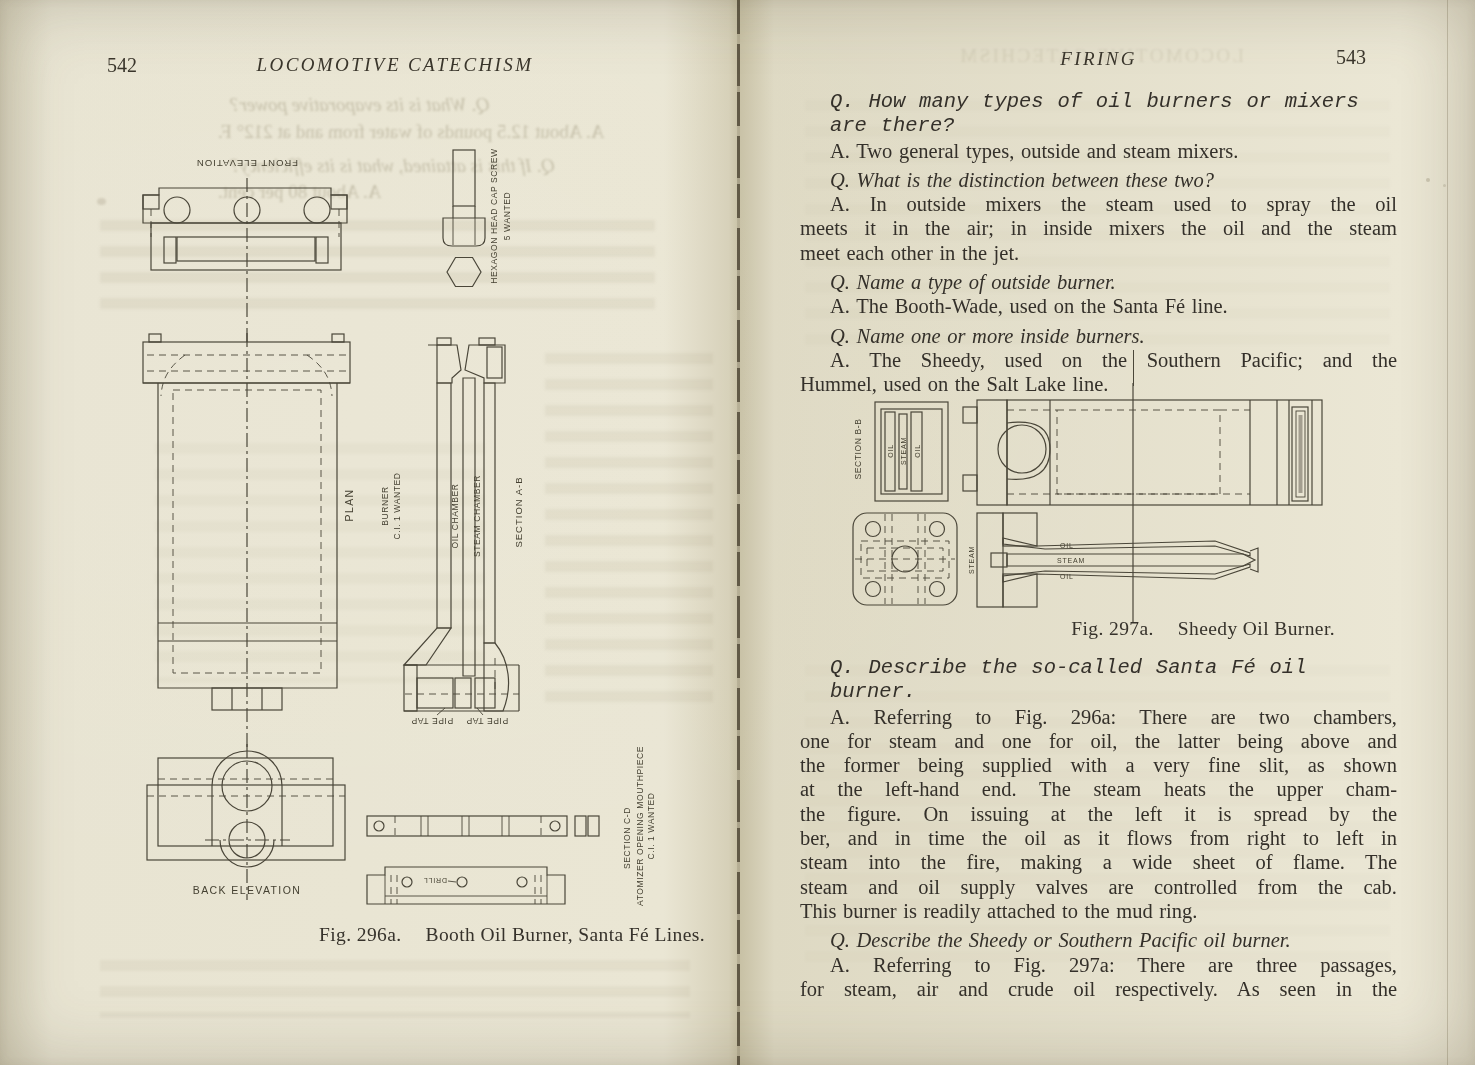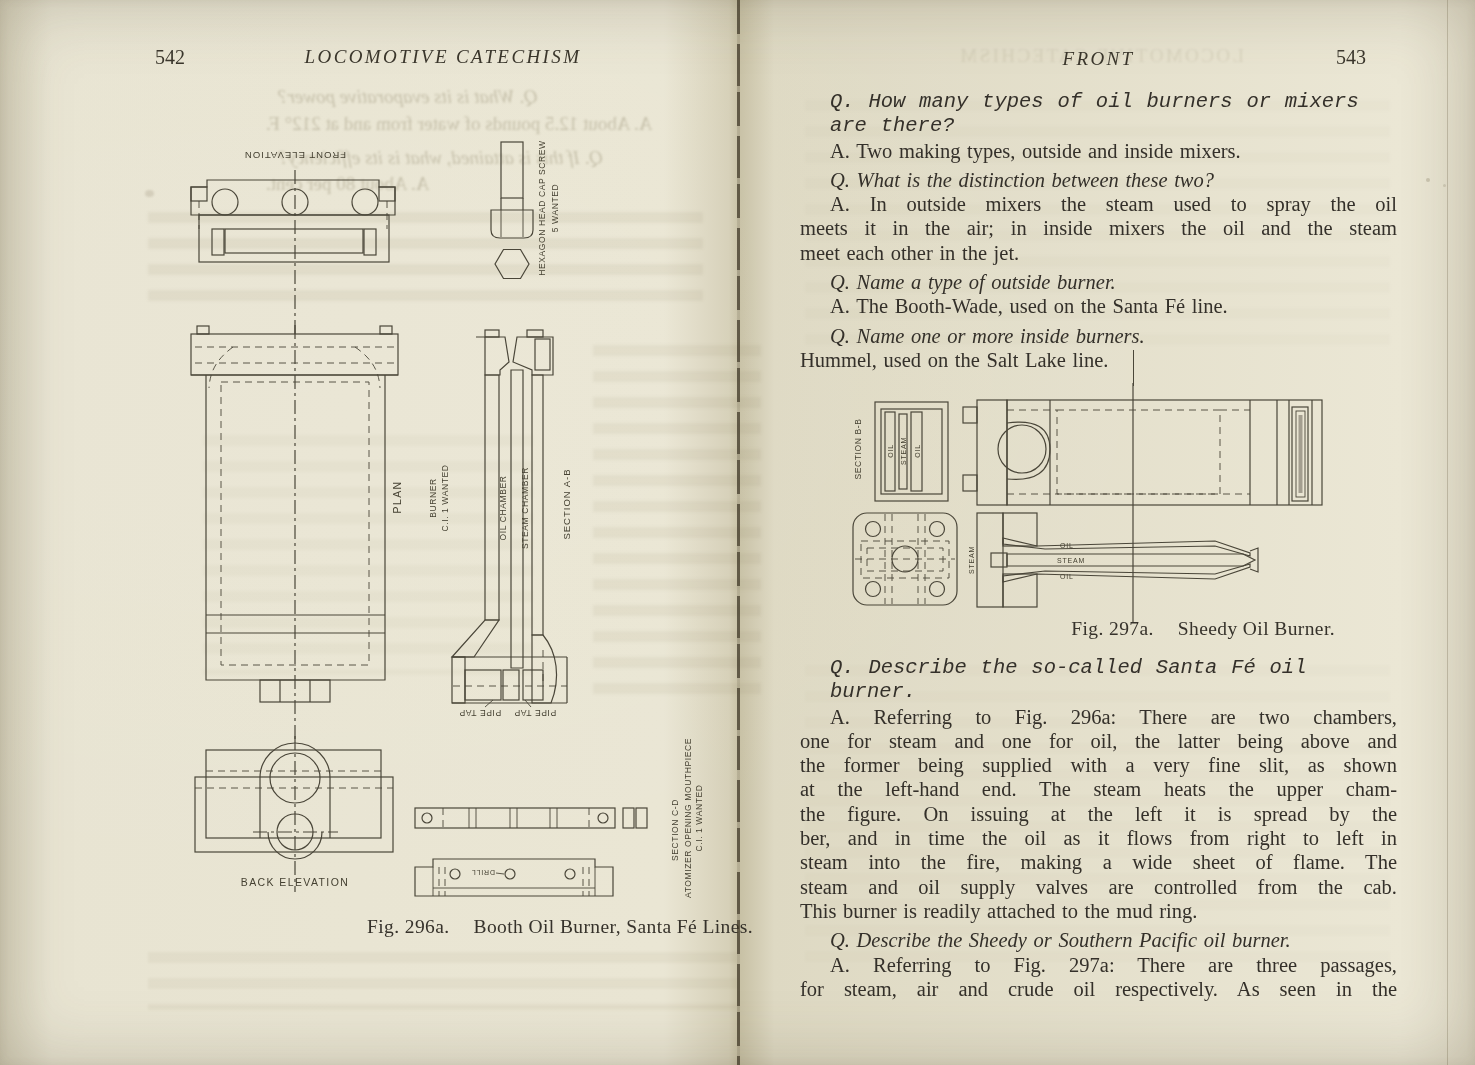--- a/index.html
+++ b/index.html
@@ -47,21 +47,21 @@
   svg text{font-family:"Liberation Sans",sans-serif;font-size:8.5px;fill:#454132;letter-spacing:.6px;}
   svg text.big{font-size:10.5px;letter-spacing:1.4px;}
   svg text.mid{font-size:9.5px;letter-spacing:1px;}
   svg text.tiny{font-size:7px;letter-spacing:.8px;}
 </style>
 </head>
 <body>
 
 <div class="sheet">
 
-  <div class="abs" style="left:0;top:0;width:740px;height:817px;margin-left:48px;">
+  <div class="abs" style="left:0;top:8px;width:740px;height:817px;">
 
     <div class="abs pagenum" style="left:107px;top:46px;">542</div>
     <div class="abs runhead" style="left:85px;top:46px;width:620px;text-align:center;">LOCOMOTIVE CATECHISM</div>
 
     <div class="bleed" style="left:230px;top:86px;width:430px;">Q. What is its evaporative power?</div>
     <div class="bleed rm" style="left:218px;top:113px;width:442px;">A. About 12.5 pounds of water from and at 212° F.</div>
     <div class="bleed" style="left:230px;top:147px;width:430px;">Q. If this is attained, what is its efficiency?</div>
     <div class="bleed rm" style="left:218px;top:173px;width:442px;">A. About 80 per cent.</div>
     <div class="smudge" style="left:100px;top:212px;width:555px;height:96px;opacity:.55;"></div>
     <div class="smudge" style="left:545px;top:345px;width:168px;height:352px;opacity:.5;"></div>
@@ -183,38 +183,39 @@
     </svg>
 
     <div class="abs caption" style="left:85px;top:916px;width:620px;">
       <span class="figno">Fig. 296a.</span><span>Booth Oil Burner, Santa Fé Lines.</span>
     </div>
   </div>
 
   <div class="abs" style="left:740px;top:0;width:735px;height:1065px;">
 
     <div class="ghost-title" style="left:218px;top:45px;">LOCOMOTIVE CATECHISM</div>
-    <div class="abs runhead" style="left:60px;top:48px;width:597px;text-align:center;">FRONT</div>
+    <div class="abs runhead" style="left:60px;top:48px;width:597px;text-align:center;">FIRING</div>
     <div class="abs pagenum" style="left:596px;top:46px;">543</div>
 
     <div class="smudge" style="left:65px;top:100px;width:585px;height:260px;opacity:.18;"></div>
     <div class="smudge" style="left:65px;top:665px;width:585px;height:300px;opacity:.16;"></div>
     <div class="speck" style="left:686px;top:178px;width:4px;height:4px;opacity:.4;"></div>
     <div class="speck" style="left:703px;top:184px;width:3px;height:3px;opacity:.3;"></div>
 
     <div class="textcol" style="left:60px;top:90px;">
       <div class="rline q">Q. How many types of oil burners or mixers are there?</div>
-      <div class="rline a">A. Two making types, outside and inside mixers.</div>
+      <div class="rline a">A. Two general types, outside and steam mixers.</div>
       <div class="rline q">Q. What is the distinction between these two?</div>
       <div class="rline a j">A. In outside mixers the steam used to spray the oil</div>
       <div class="rline j">meets it in the air; in inside mixers the oil and the steam</div>
       <div class="rline">meet each other in the jet.</div>
       <div class="rline q">Q. Name a type of outside burner.</div>
       <div class="rline a">A. The Booth-Wade, used on the Santa Fé line.</div>
       <div class="rline q">Q. Name one or more inside burners.</div>
+      <div class="rline a j">A. The Sheedy, used on the Southern Pacific; and the</div>
       <div class="rline">Hummel, used on the Salt Lake line.</div>
     </div>
 
     <div class="abs" style="left:393px;top:350px;width:1px;height:36px;background:#4a4639;"></div>
 
     <svg class="abs" style="left:105px;top:383px;" width="490" height="245" viewBox="0 0 490 245">
       <defs>
         <pattern id="h2" width="7" height="7" patternUnits="userSpaceOnUse" patternTransform="rotate(45)">
           <line x1="0" y1="0" x2="0" y2="7" stroke="#55503f" stroke-width="1"></line>
         </pattern>

